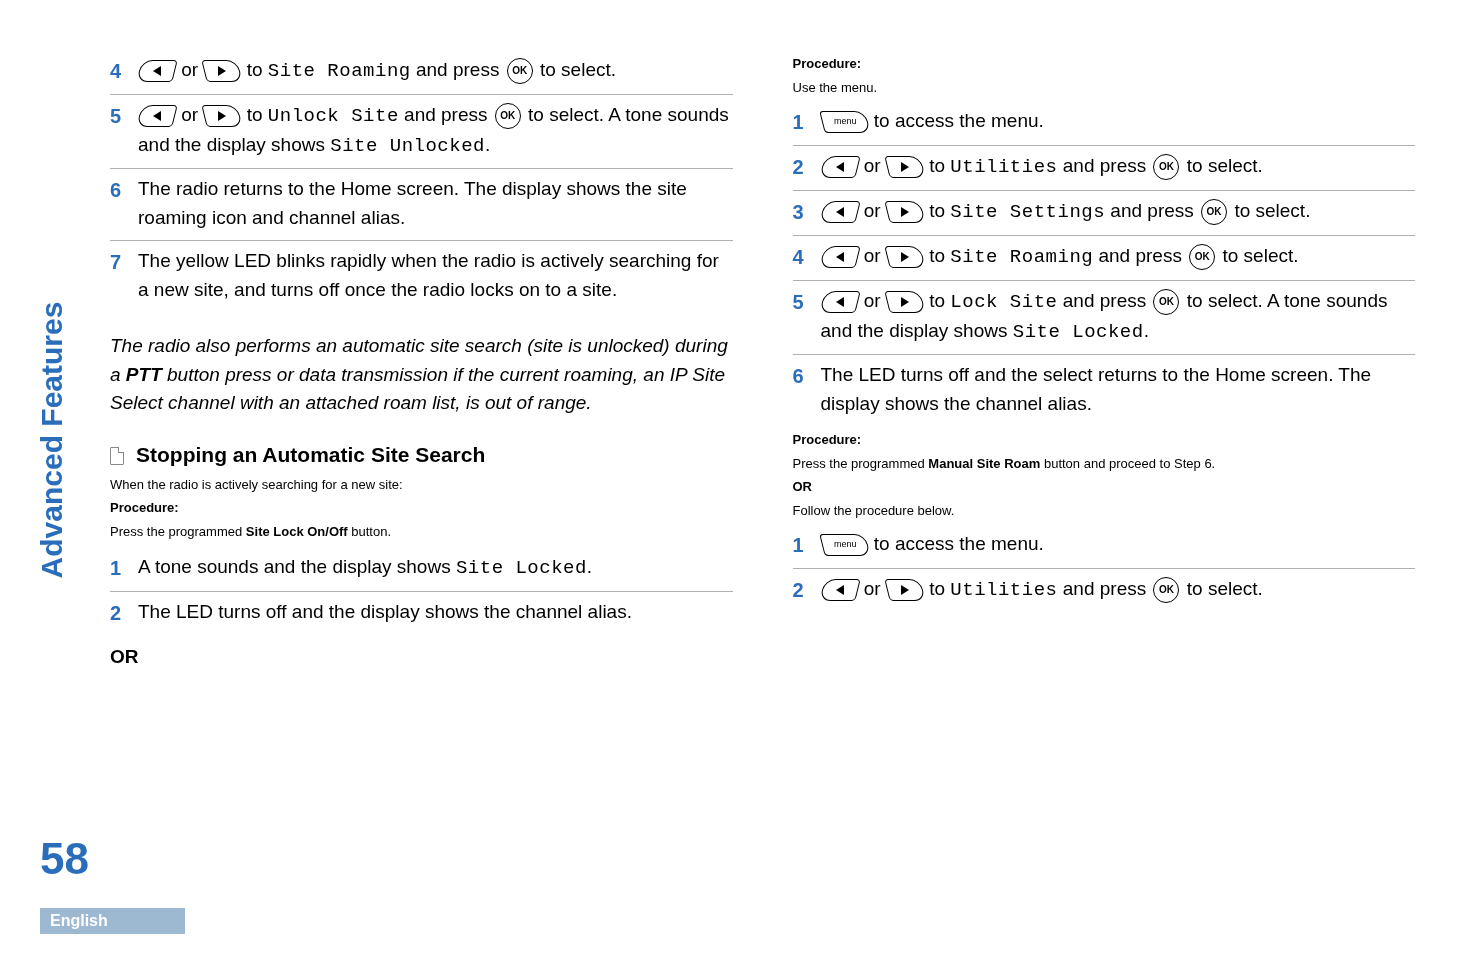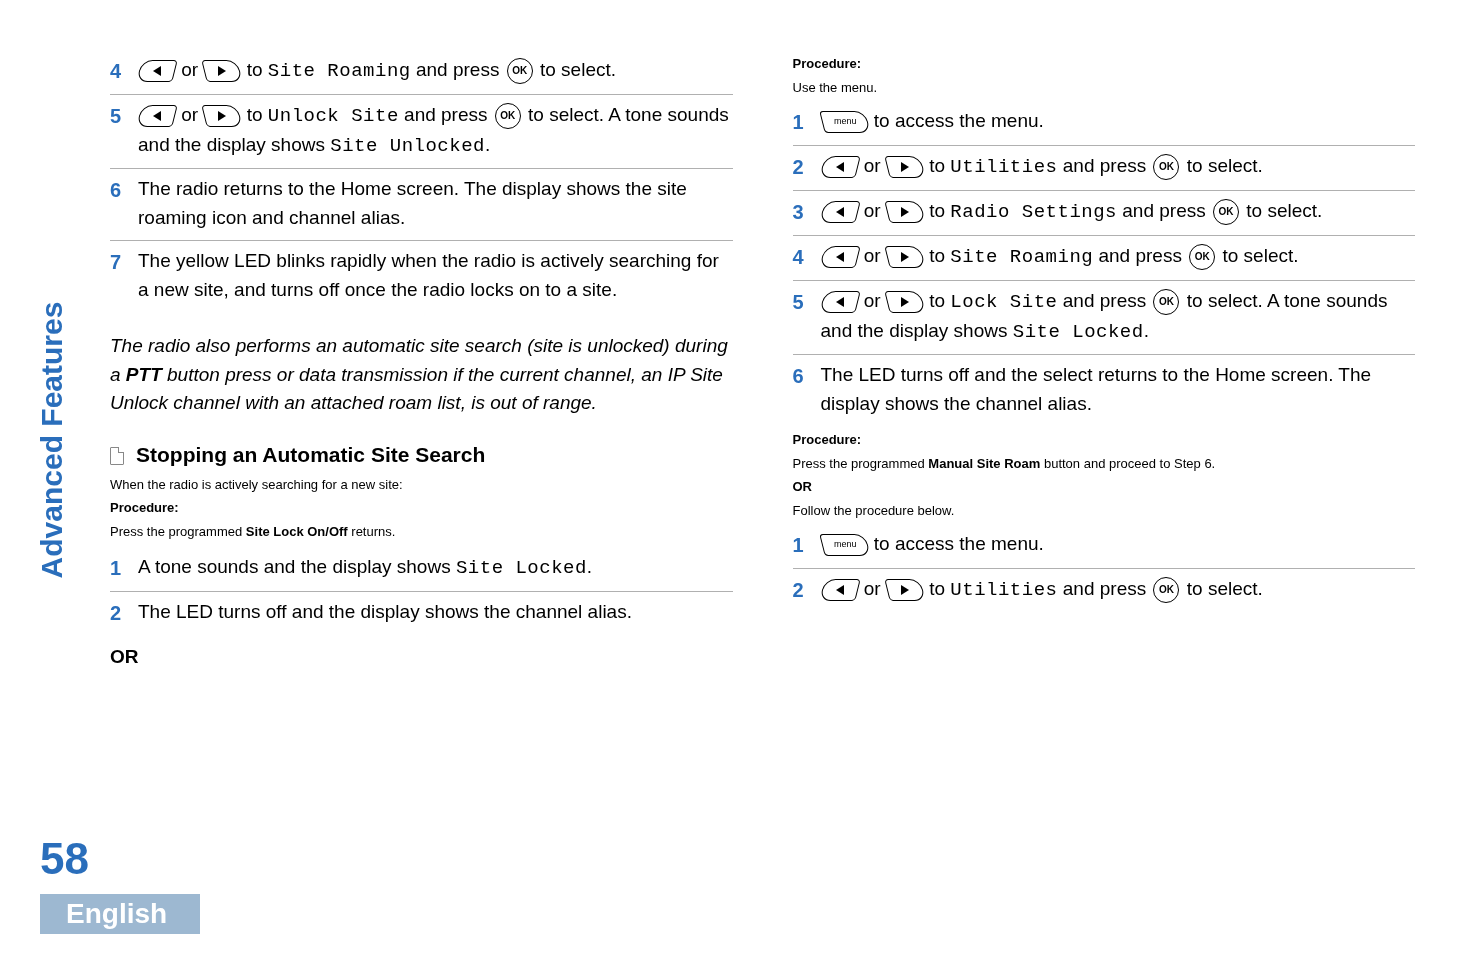--- a/index.html
+++ b/index.html
@@ -150,26 +150,26 @@
     left: 40px;
     bottom: 70px;
     color: #2a6ebb;
     font-size: 44px;
     font-weight: bold;
   }
   .lang-bar {
     position: absolute;
     left: 40px;
     bottom: 20px;
-    width: 160px;
+    width: 145px;
     background: #9db8d1;
     color: #fff;
     font-weight: bold;
-    font-size: 28px;
-    padding: 4px 26px;
+    font-size: 16px;
+    padding: 4px 10px;
   }
 </style>
 </head>
 <body>
 
 <div class="page">
 
   <div class="side-label">Advanced Features</div>
   <div class="page-number">58</div>
   <div class="lang-bar">English</div>
@@ -214,32 +214,32 @@
         <div class="stepnum">6</div>
         <div class="stepbody">The radio returns to the Home screen. The display shows the site roaming icon and channel alias.</div>
       </div>
 
       <div class="step noborder">
         <div class="stepnum">7</div>
         <div class="stepbody">The yellow LED blinks rapidly when the radio is actively searching for a new site, and turns off once the radio locks on to a site.</div>
       </div>
 
       <div class="italic-block">
-        <span>The radio also performs an automatic site search (site is unlocked) during a </span><span class="bold">PTT</span><span> button press or data transmission if the current channel, an IP Site Unlock channel with an attached roam list, is out of range.</span>
+        <span>The radio also performs an automatic site search (site is unlocked) during a </span><span class="bold">PTT</span><span> button press or data transmission if the current roaming, an IP Site Select channel with an attached roam list, is out of range.</span>
       </div>
 
       <div class="heading">
         <span class="page-icon"></span>
         <span class="heading-text">Stopping an Automatic Site Search</span>
       </div>
 
       <div class="para">When the radio is actively searching for a new site:</div>
       <div class="para bold">Procedure:</div>
       <div class="para">
-        <span>Press the programmed </span><span class="bold">Site Lock On/Off</span><span> returns.</span>
+        <span>Press the programmed </span><span class="bold">Site Lock On/Off</span><span> button.</span>
       </div>
 
       <div class="step" style="margin-top:6px;">
         <div class="stepnum">1</div>
         <div class="stepbody">
           <span>A tone sounds and the display shows </span><span class="mono">Site Locked</span><span>.</span>
         </div>
       </div>
 
       <div class="step noborder">
@@ -284,21 +284,21 @@
       <div class="step">
         <div class="stepnum">3</div>
         <div class="stepbody">
           <span class="btn btn-nav btn-left">
               <span class="tri tri-l"></span>
             </span>
           or
           <span class="btn btn-nav btn-right">
               <span class="tri tri-r"></span>
             </span>
-          <span> to </span><span class="mono">Radio Settings</span><span> and press </span>
+          <span> to </span><span class="mono">Site Settings</span><span> and press </span>
           <span class="btn-ok">OK</span>
           <span> to select.</span>
         </div>
       </div>
 
       <div class="step">
         <div class="stepnum">4</div>
         <div class="stepbody">
           <span class="btn btn-nav btn-left">
               <span class="tri tri-l"></span>

